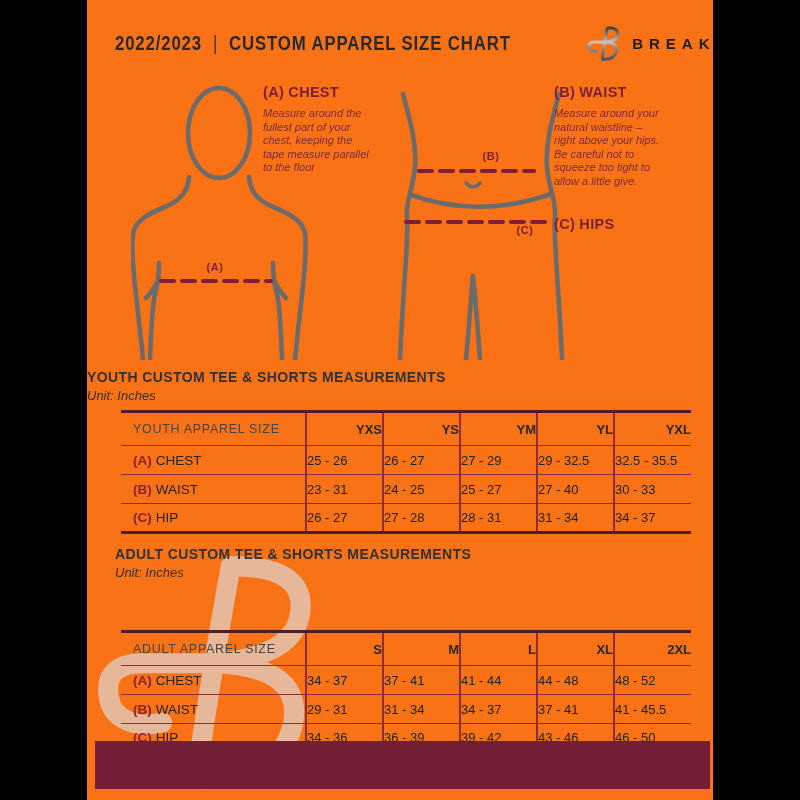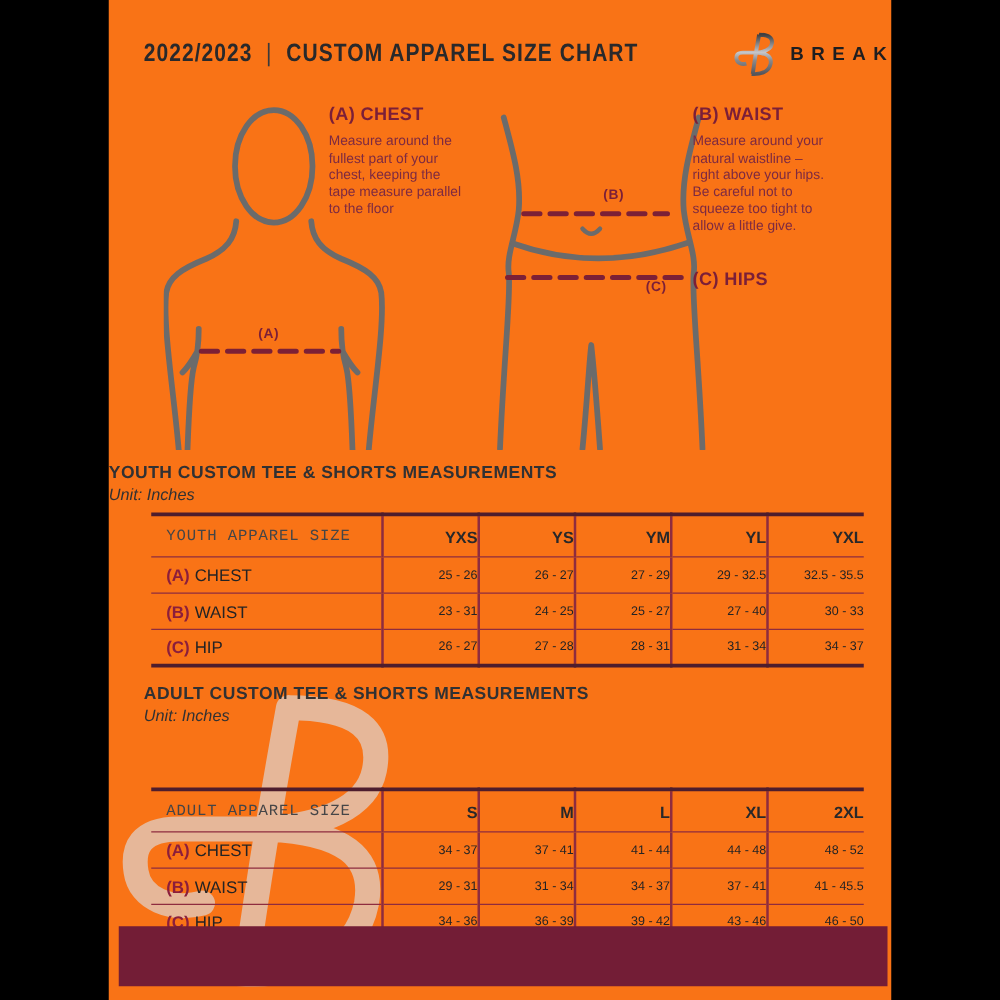--- a/index.html
+++ b/index.html
@@ -14,40 +14,40 @@
   .hdr-right{display:flex;gap:9px;align-items:center;}
   .brand{font-size:15px;font-weight:bold;letter-spacing:6px;color:#1e1e20;}
   .logo-mark{stroke:url(#metal);stroke-width:3.4;}
 
   
   .fig{position:absolute;stroke:#6b6b6b;stroke-width:4.6;fill:none;stroke-linecap:round;stroke-linejoin:round;}
   .dash{stroke:#7c2036;stroke-width:4;stroke-dasharray:13 8;}
   .marker{position:absolute;width:44px;text-align:center;font-size:11px;font-weight:bold;color:#7b1f38;letter-spacing:.5px;}
   .guide{position:absolute;z-index:2;}
   .guide h3{margin:0;font-size:14.5px;font-weight:bold;color:#7b1f38;letter-spacing:.3px;}
-  .guide p{margin:7px 0 0 0;font-size:11px;line-height:13.6px;color:#7d2a42;white-space:pre-line;}
+  .guide p{margin:7px 0 0 0;font-size:11px;line-height:13.6px;font-style:italic;color:#7d2a42;white-space:pre-line;}
 
   
   .section-title{position:absolute;left:0;width:100%;text-align:left;color:#313133;z-index:2;}
   .section-title .t{font-size:14px;font-weight:bold;letter-spacing:.4px;}
   .section-title .u{font-size:13px;font-style:italic;margin-top:3px;}
 
   
   .size-table{position:absolute;left:34px;width:570px;border-collapse:collapse;table-layout:fixed;z-index:2;border-top:3px solid #4e1d2d;border-bottom:3px solid #4e1d2d;}
   .size-table col.lab{width:185px;}
   .size-table th,.size-table td{border-left:2px solid #8e2c3f;padding:0;}
   .size-table th:first-child,.size-table td:first-child{border-left:none;}
   .size-table thead tr{height:34px;}
   .size-table tbody tr{height:29px;}
   .size-table tbody td{border-top:1.5px solid #8e2c3f;}
-  .corner{text-align:left;padding-left:12px !important;font-weight:normal;font-size:12.5px;letter-spacing:.7px;color:#454547;font-family:Liberation Mono, monospace;}
+  .corner{text-align:left;padding-left:12px !important;font-weight:normal;font-size:12.5px;letter-spacing:.7px;color:#454547;}
   .sizecol{text-align:right;font-size:13px;font-weight:bold;color:#28282a;}
   .rowlab{text-align:left;padding-left:12px !important;font-size:13.5px;color:#232325;}
   .rowlab .mk{color:#8b1e3c;font-weight:bold;margin-right:4px;}
-  .val{text-align:right;font-size:10px;color:#232325;}
+  .val{text-align:left;font-size:13px;color:#232325;}
 
   
   .watermark{position:absolute;left:0;top:535px;stroke:#dcdcdf;stroke-width:3.2;fill:none;opacity:.65;z-index:1;stroke-linecap:round;stroke-linejoin:round;}
   .footer-bar{position:absolute;left:8px;top:741px;width:615px;height:48px;background:#731d36;z-index:3;}
 </style>
 </head>
 <body>
 
 
 

